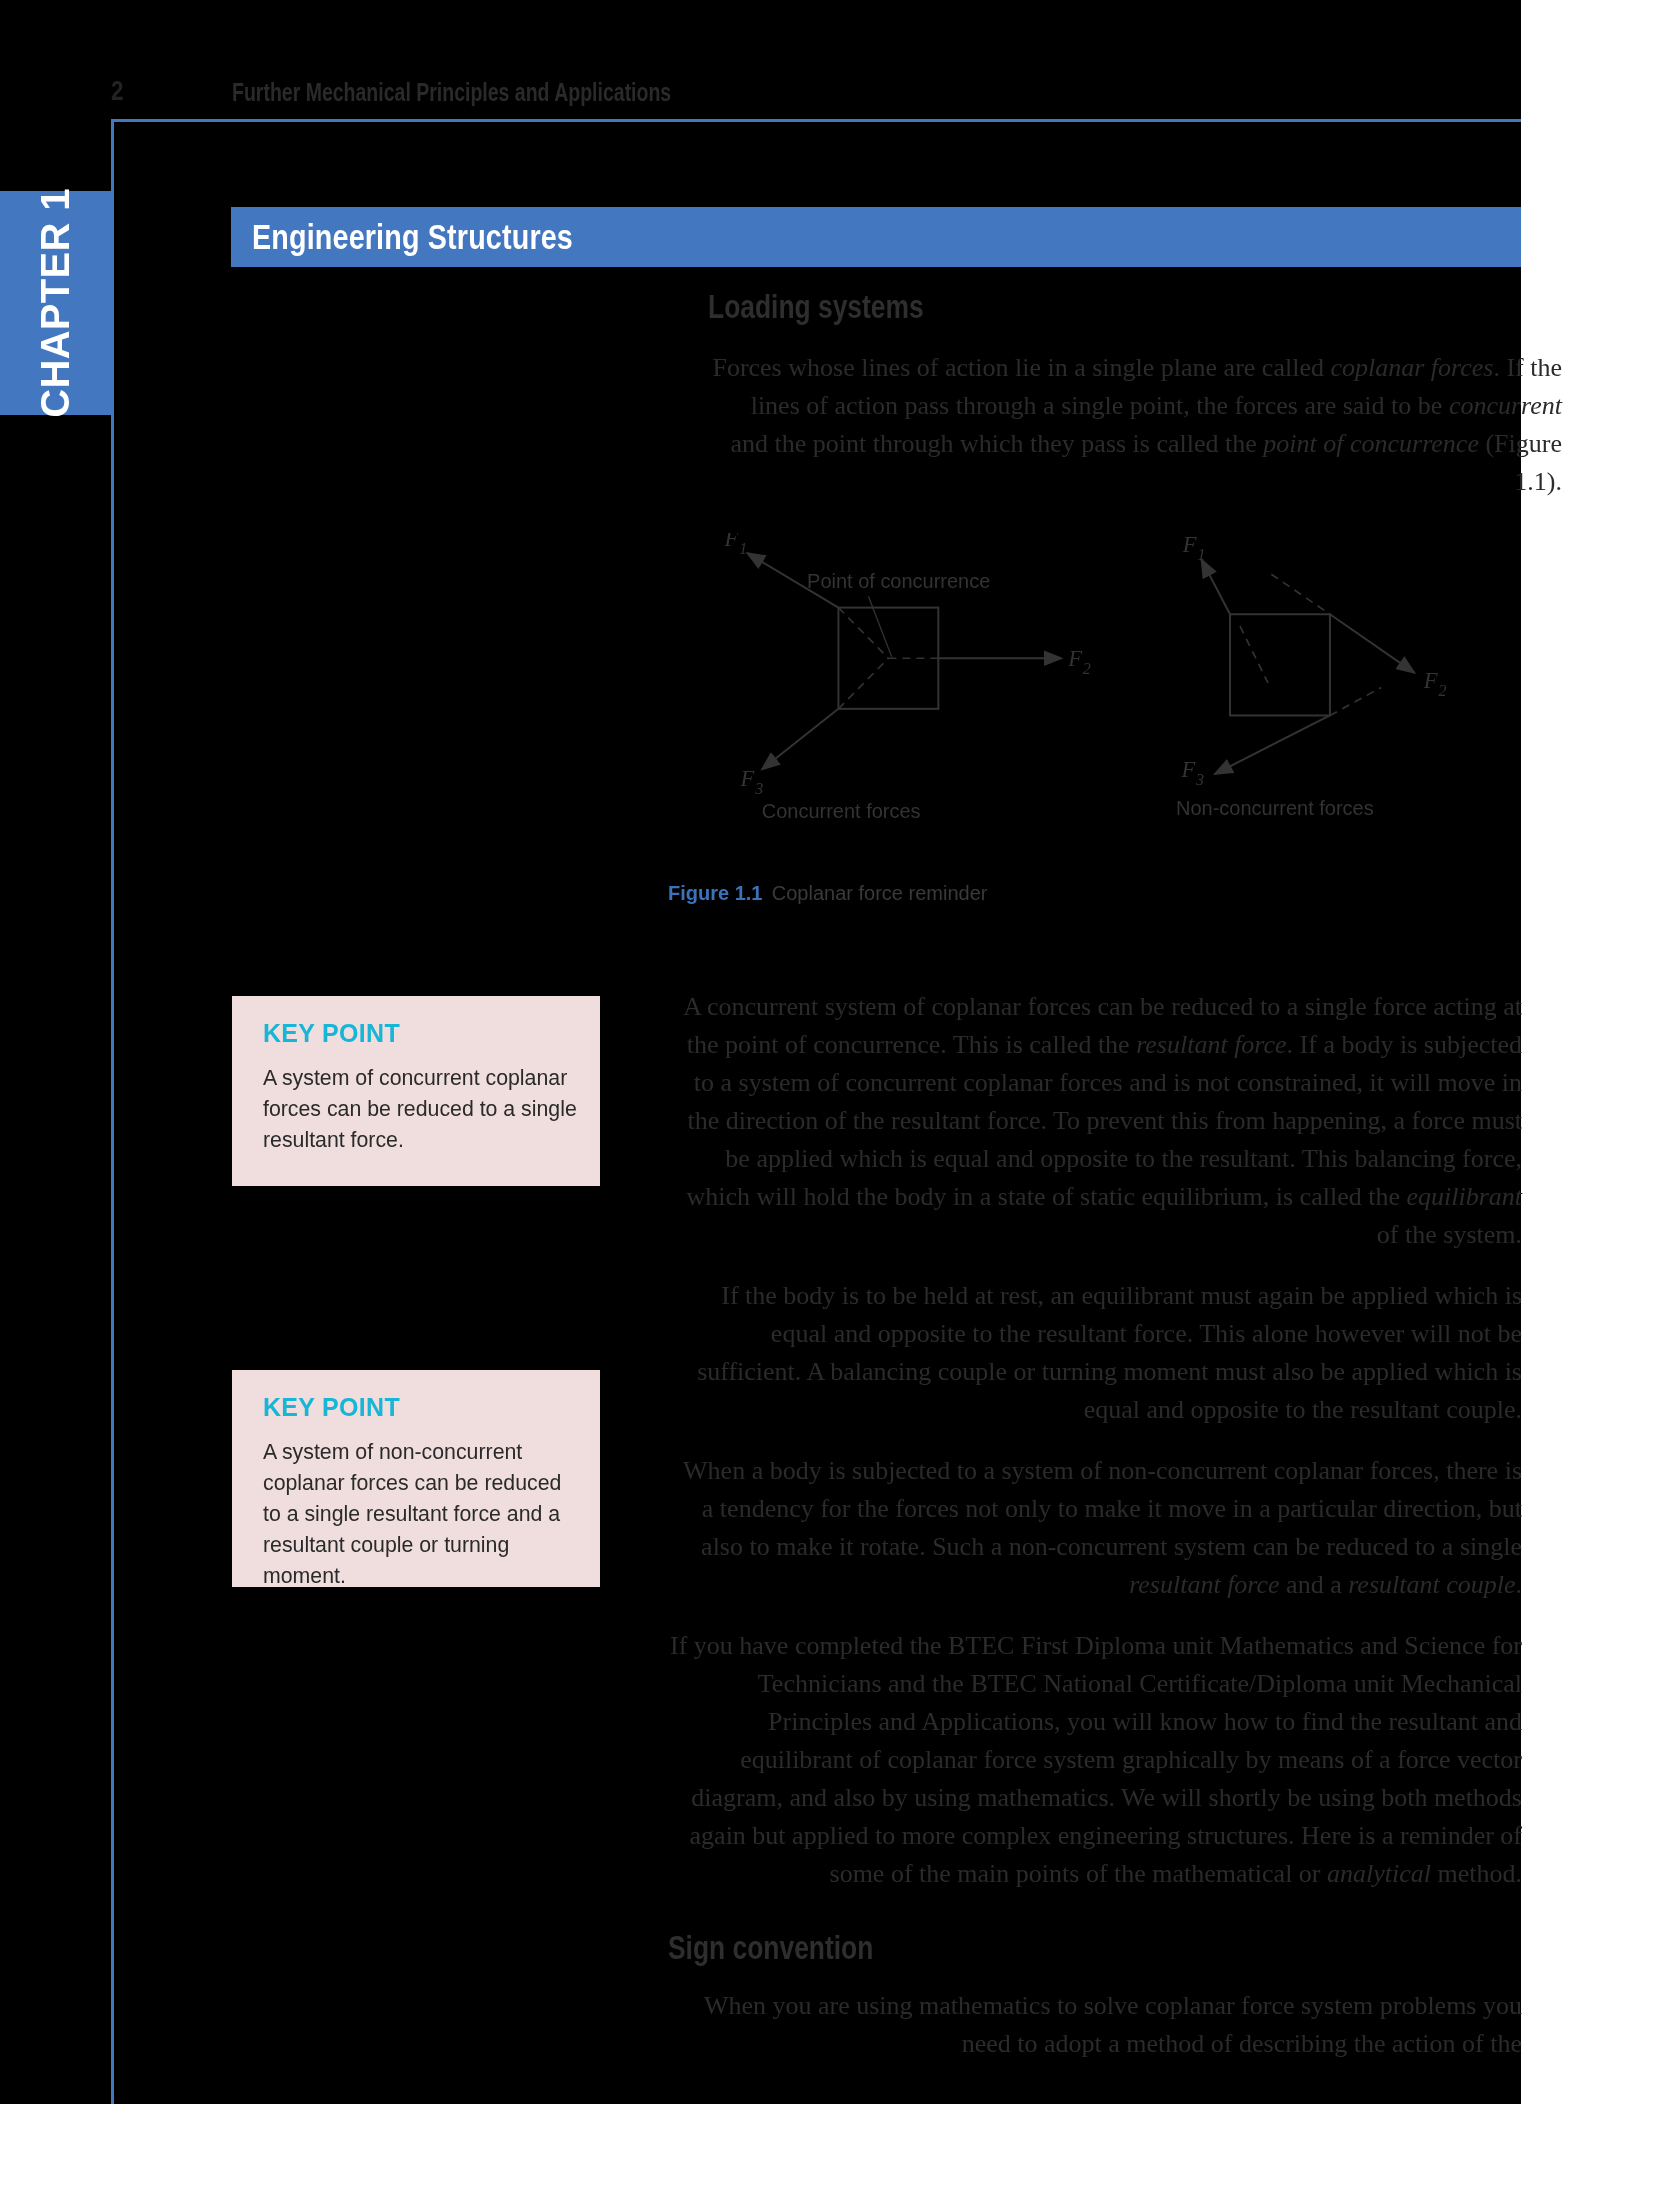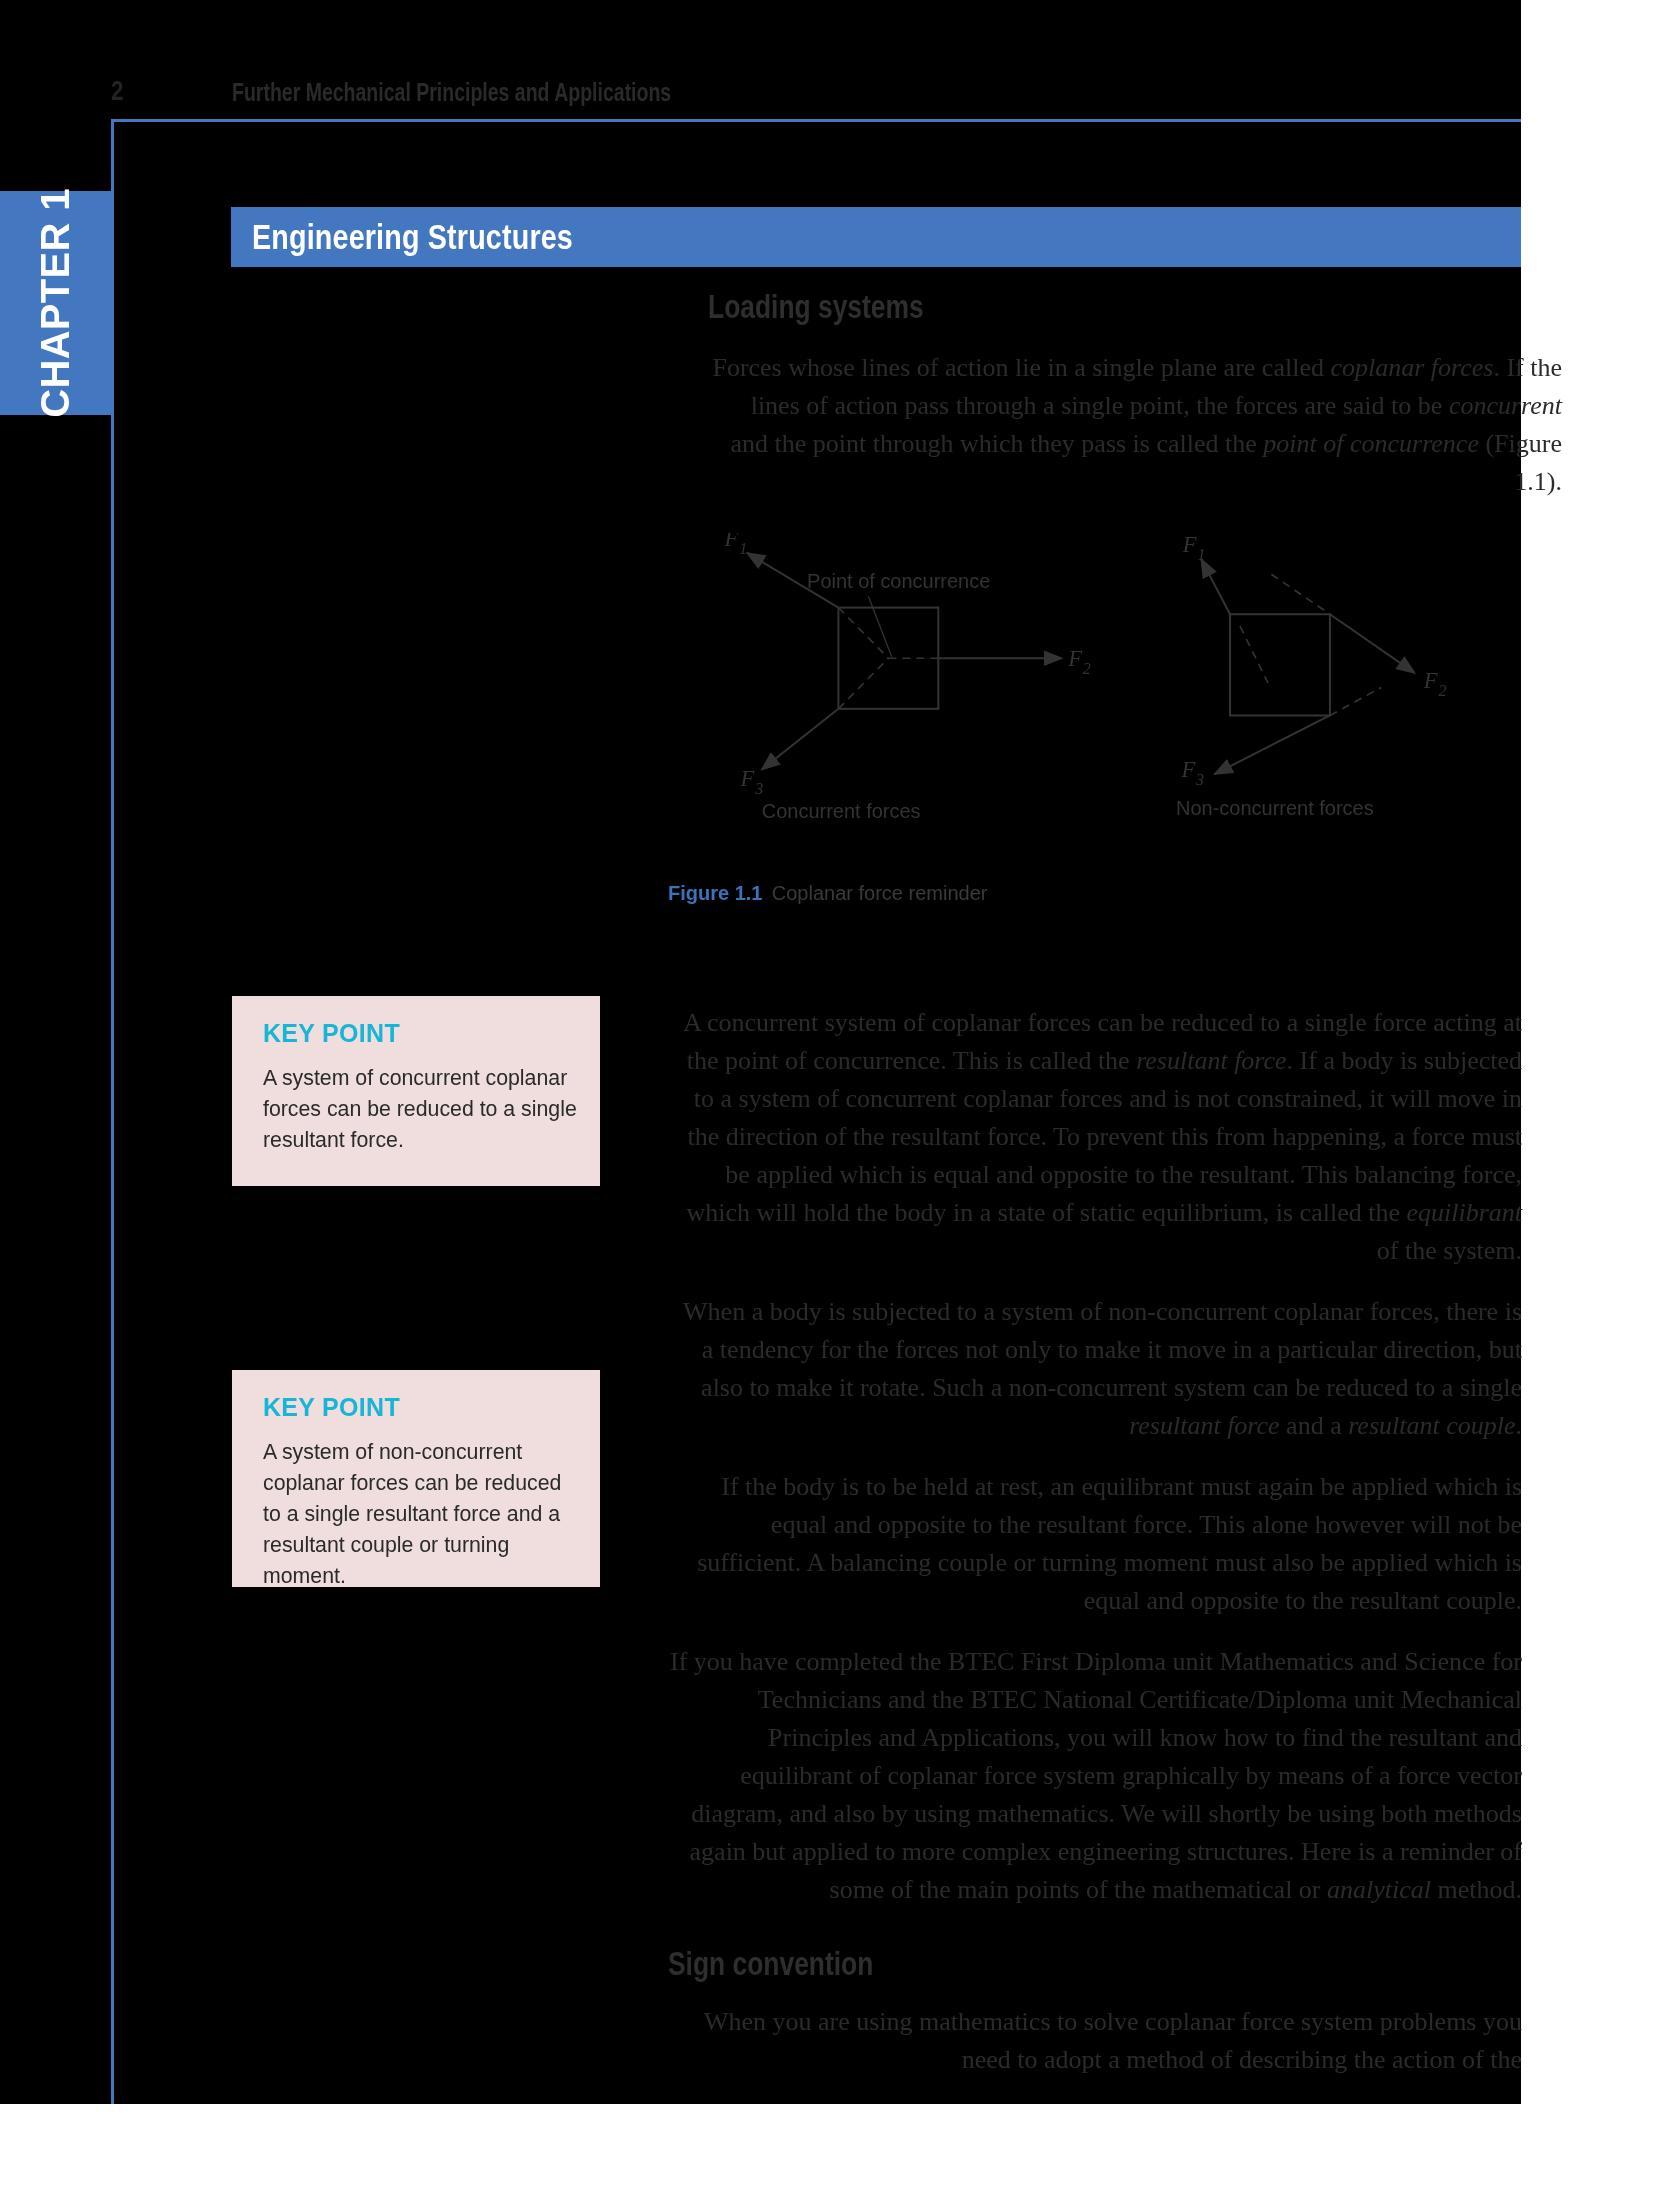--- a/index.html
+++ b/index.html
@@ -322,26 +322,26 @@
 <div class="keypoint-box" id="keypoint-1">
   <div class="keypoint-title">KEY POINT</div>
   <p class="keypoint-text">A system of concurrent coplanar forces can be reduced to a single resultant force.</p>
 </div>
 
 <div class="keypoint-box" id="keypoint-2">
   <div class="keypoint-title">KEY POINT</div>
   <p class="keypoint-text">A system of non-concurrent coplanar forces can be reduced to a single resultant force and a resultant couple or turning moment.</p>
 </div>
 
-<div id="main-column-2" style="position:absolute; left:668px; top:988px; width:854px;margin-top:16px;">
+<div id="main-column-2" style="position:absolute; left:668px; top:988px; width:854px;">
   <p class="body-p"><span>A concurrent system of coplanar forces can be reduced to a single force acting at the point of concurrence. This is called the </span><em>resultant force</em><span>. If a body is subjected to a system of concurrent coplanar forces and is not constrained, it will move in the direction of the resultant force. To prevent this from happening, a force must be applied which is equal and opposite to the resultant. This balancing force, which will hold the body in a state of static equilibrium, is called the </span><em>equilibrant</em><span> of the system.</span></p>
 
+  <p class="body-p">If the body is to be held at rest, an equilibrant must again be applied which is equal and opposite to the resultant force. This alone however will not be sufficient. A balancing couple or turning moment must also be applied which is equal and opposite to the resultant couple.</p>
+
   <p class="body-p"><span>When a body is subjected to a system of non-concurrent coplanar forces, there is a tendency for the forces not only to make it move in a particular direction, but also to make it rotate. Such a non-concurrent system can be reduced to a single </span><em>resultant force</em><span> and a </span><em>resultant couple</em><span>.</span></p>
 
-  <p class="body-p">If the body is to be held at rest, an equilibrant must again be applied which is equal and opposite to the resultant force. This alone however will not be sufficient. A balancing couple or turning moment must also be applied which is equal and opposite to the resultant couple.</p>
-
   <p class="body-p"><span>If you have completed the BTEC First Diploma unit Mathematics and Science for Technicians and the BTEC National Certificate/Diploma unit Mechanical Principles and Applications, you will know how to find the resultant and equilibrant of coplanar force system graphically by means of a force vector diagram, and also by using mathematics. We will shortly be using both methods again but applied to more complex engineering structures. Here is a reminder of some of the main points of the mathematical or </span><em>analytical</em><span> method.</span></p>
 
   <div class="body-h2" style="margin-top:36px; margin-bottom:20px;">Sign convention</div>
 
   <p class="body-p">When you are using mathematics to solve coplanar force system problems you need to adopt a method of describing the action of the</p>
 </div>
 
 
 </body></html>

